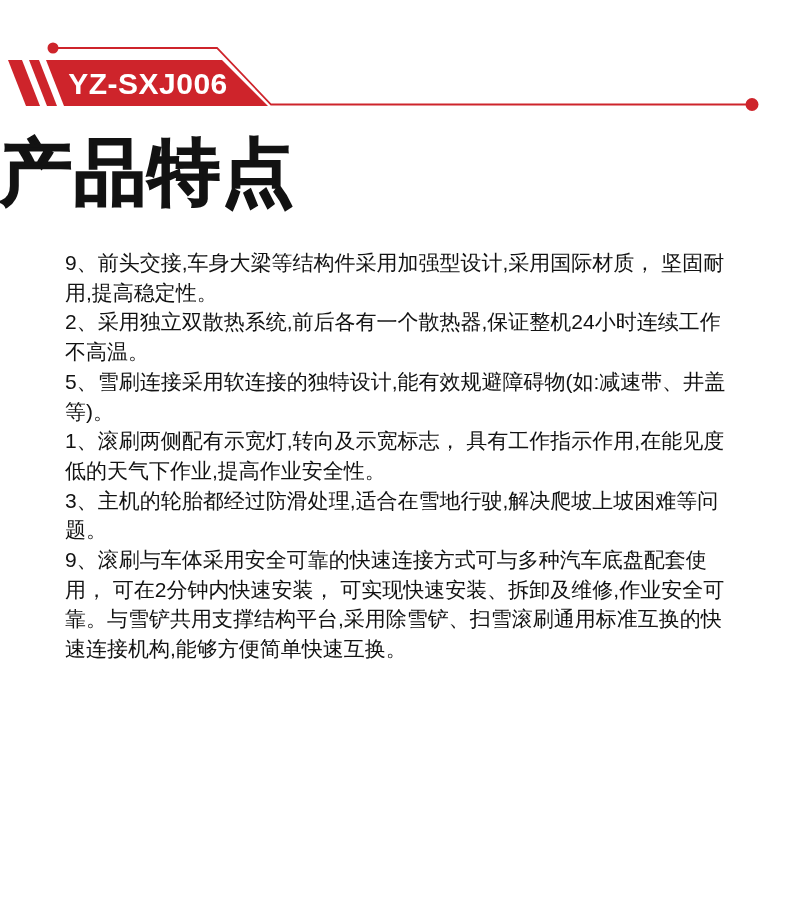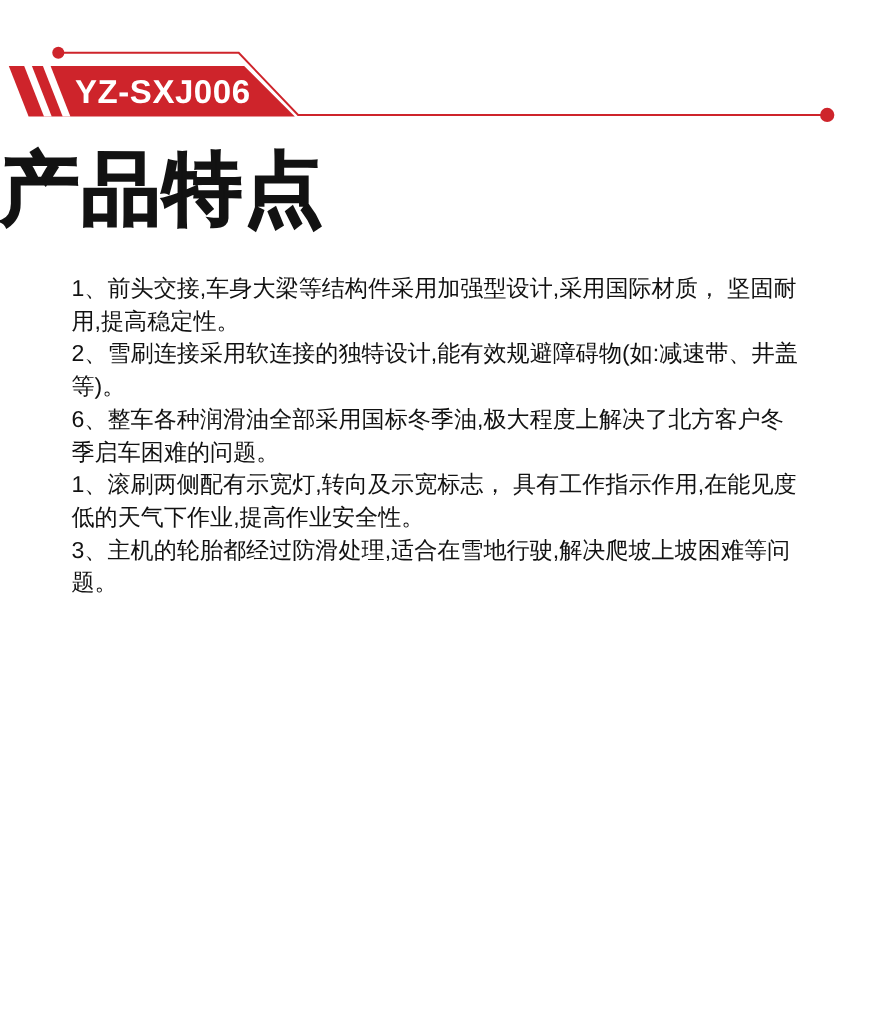--- a/index.html
+++ b/index.html
@@ -75,20 +75,21 @@
 
     <polygon points="22,60 29,60 47,106 40,106" fill="#ffffff"></polygon>
     <polygon points="39,60 46,60 64,106 57,106" fill="#ffffff"></polygon>
 
     <text class="badge-label" x="148" y="94" text-anchor="middle" font-size="30" fill="#ffffff">YZ-SXJ006</text>
   </svg>
 
   <h1 class="page-title">产品特点</h1>
 
   <div class="features">
-    <p>1、前头交接,车身大梁等结构件采用加强型设计,采用国际材质， 坚固耐用,提高稳定性。</p>
-    <p>2、雪刷连接采用软连接的独特设计,能有效规避障碍物(如:减速带、井盖等)。</p>
-    <p>6、整车各种润滑油全部采用国标冬季油,极大程度上解决了北方客户冬季启车困难的问题。</p>
+    <p>9、前头交接,车身大梁等结构件采用加强型设计,采用国际材质， 坚固耐用,提高稳定性。</p>
+    <p>2、采用独立双散热系统,前后各有一个散热器,保证整机24小时连续工作不高温。</p>
+    <p>5、雪刷连接采用软连接的独特设计,能有效规避障碍物(如:减速带、井盖等)。</p>
     <p>1、滚刷两侧配有示宽灯,转向及示宽标志， 具有工作指示作用,在能见度低的天气下作业,提高作业安全性。</p>
     <p>3、主机的轮胎都经过防滑处理,适合在雪地行驶,解决爬坡上坡困难等问题。</p>
+    <p>9、滚刷与车体采用安全可靠的快速连接方式可与多种汽车底盘配套使用， 可在2分钟内快速安装， 可实现快速安装、拆卸及维修,作业安全可靠。与雪铲共用支撑结构平台,采用除雪铲、扫雪滚刷通用标准互换的快速连接机构,能够方便简单快速互换。</p>
   </div>
 
 </div>
 
 </body></html>

